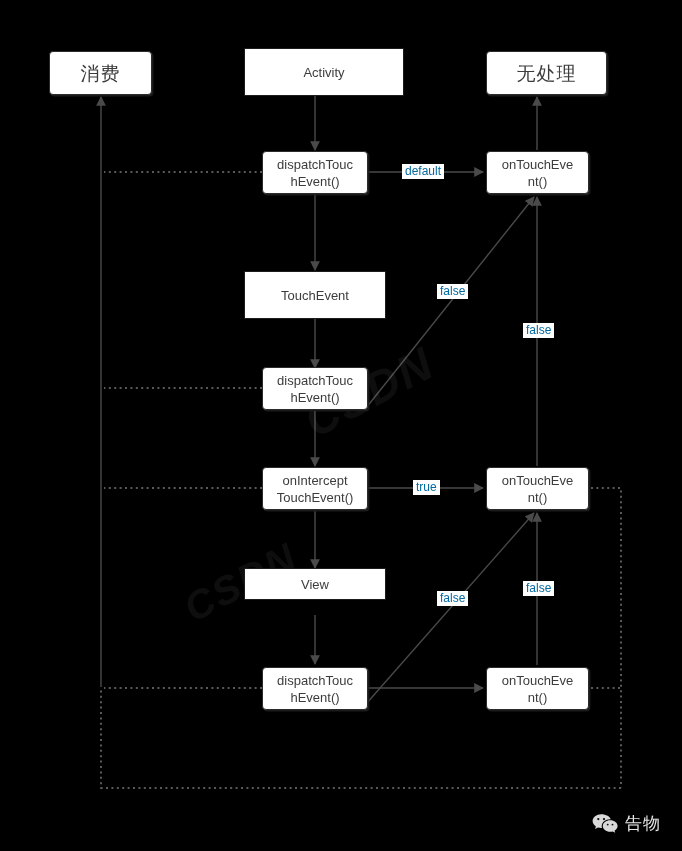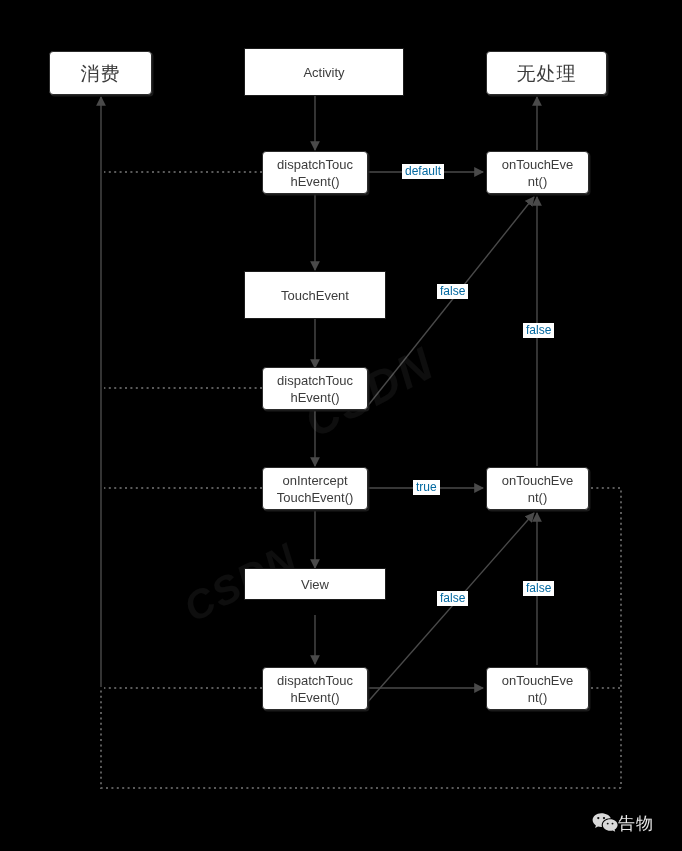--- a/index.html
+++ b/index.html
@@ -73,21 +73,22 @@
     font-weight: bold;
     transform: rotate(-28deg);
     z-index: 2;
     pointer-events: none;
     user-select: none;
     letter-spacing: 2px;
   }
   .brand {
     position: absolute;
     display: flex;
-    align-items: flex-start;
+    align-items: flex-end;
+    gap: 7px;
     z-index: 5;
   }
   .brand-text {
     color: #e8e8e8;
     font-size: 17px;
     letter-spacing: 1px;
     font-family: "DejaVu Sans", sans-serif;
   }
   .wechat-icon {
     display: block;

